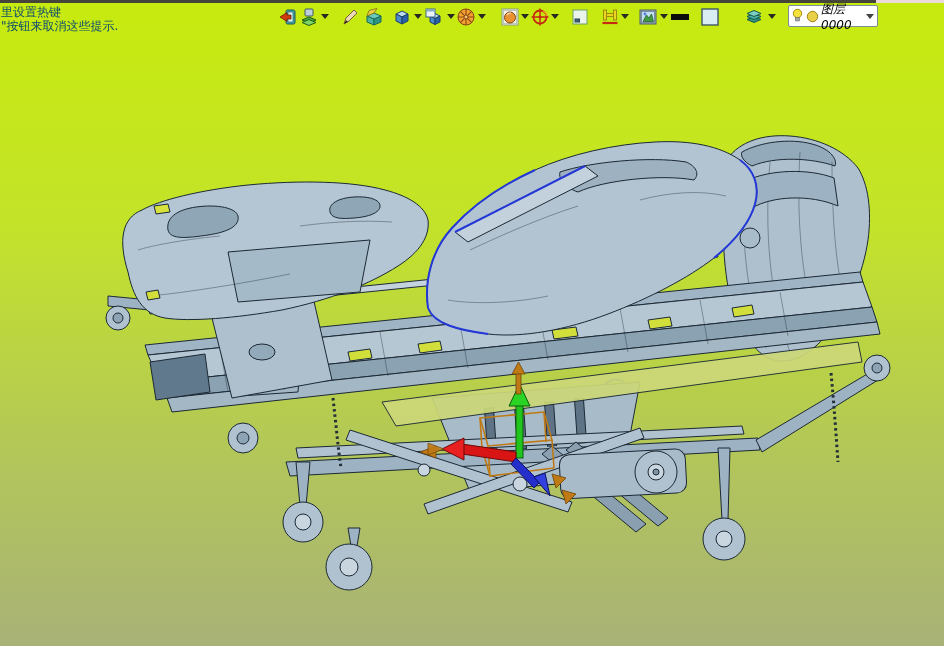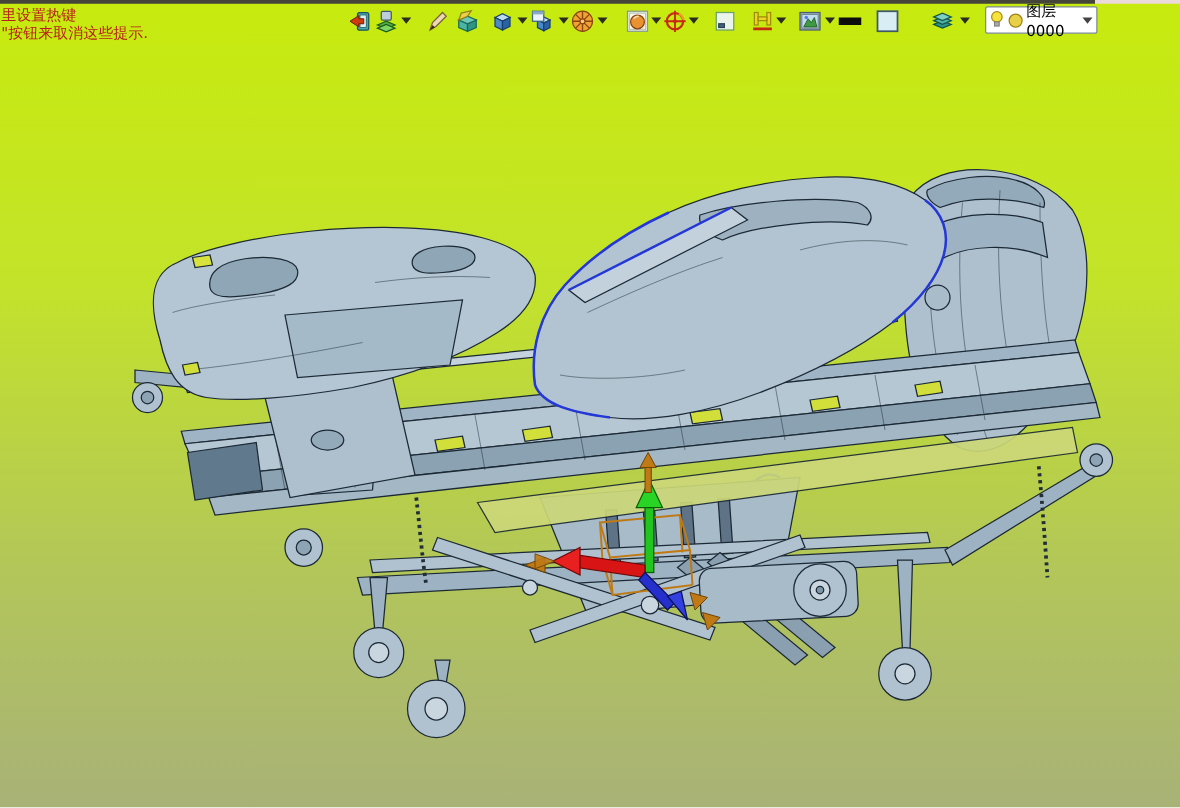--- a/index.html
+++ b/index.html
@@ -2,28 +2,28 @@
 <html><head>
 <meta charset="utf-8">
 <style>
   html,body{margin:0;padding:0;}
   body{width:944px;height:646px;position:relative;overflow:hidden;
        font-family:"DejaVu Sans","Liberation Sans",sans-serif;}
   #viewport-bg{position:absolute;left:0;top:0;width:944px;height:646px;
        background:linear-gradient(180deg,#c7eb0e 0%,#c3e32a 35%,#b2c55b 72%,#a8b277 100%);}
   #top-strip{position:absolute;left:0;top:0;width:876px;height:3px;background:#45453a;}
   #top-strip-accent{position:absolute;left:876px;top:0;width:68px;height:3px;background:#ecd9d9;}
-  #hint{position:absolute;left:1px;top:5px;color:#b91c1c;font-size:12px;line-height:14px;white-space:pre;}
+  #hint{position:absolute;left:1px;top:5px;color:#0c4a6e;font-size:12px;line-height:14px;white-space:pre;}
   .tb-icon{position:absolute;top:7px;width:20px;height:20px;cursor:pointer;}
   .tb-icon svg{display:block;width:20px;height:20px;}
   .dd-arrow{position:absolute;top:14px;width:0;height:0;cursor:pointer;
        border-left:4px solid transparent;border-right:4px solid transparent;border-top:5px solid #2a2a20;}
   #layer-combo{position:absolute;left:788px;top:5px;width:90px;height:22px;background:#fff;
        border:1px solid #7c8c96;border-radius:2px;display:flex;align-items:center;padding:0 2px;box-sizing:border-box;cursor:pointer;}
-  #layer-combo .combo-text{font-size:12px;color:#000;margin-left:2px;flex:1;}
+  #layer-combo .combo-text{font-size:12px;color:#000;margin-left:2px;flex:1;font-style:italic;}
   #layer-combo .combo-arrow{width:0;height:0;border-left:4px solid transparent;border-right:4px solid transparent;
        border-top:5px solid #444;margin-right:1px;}
   #model-svg{position:absolute;left:0;top:0;}
   .ol{stroke:#1c2935;stroke-width:1;}
   .thin{stroke:#1c2935;stroke-width:.6;fill:none;opacity:.65;}
   .blueln{stroke:#2438d8;stroke-width:2;fill:none;}
 </style>
 </head>
 <body>
 

